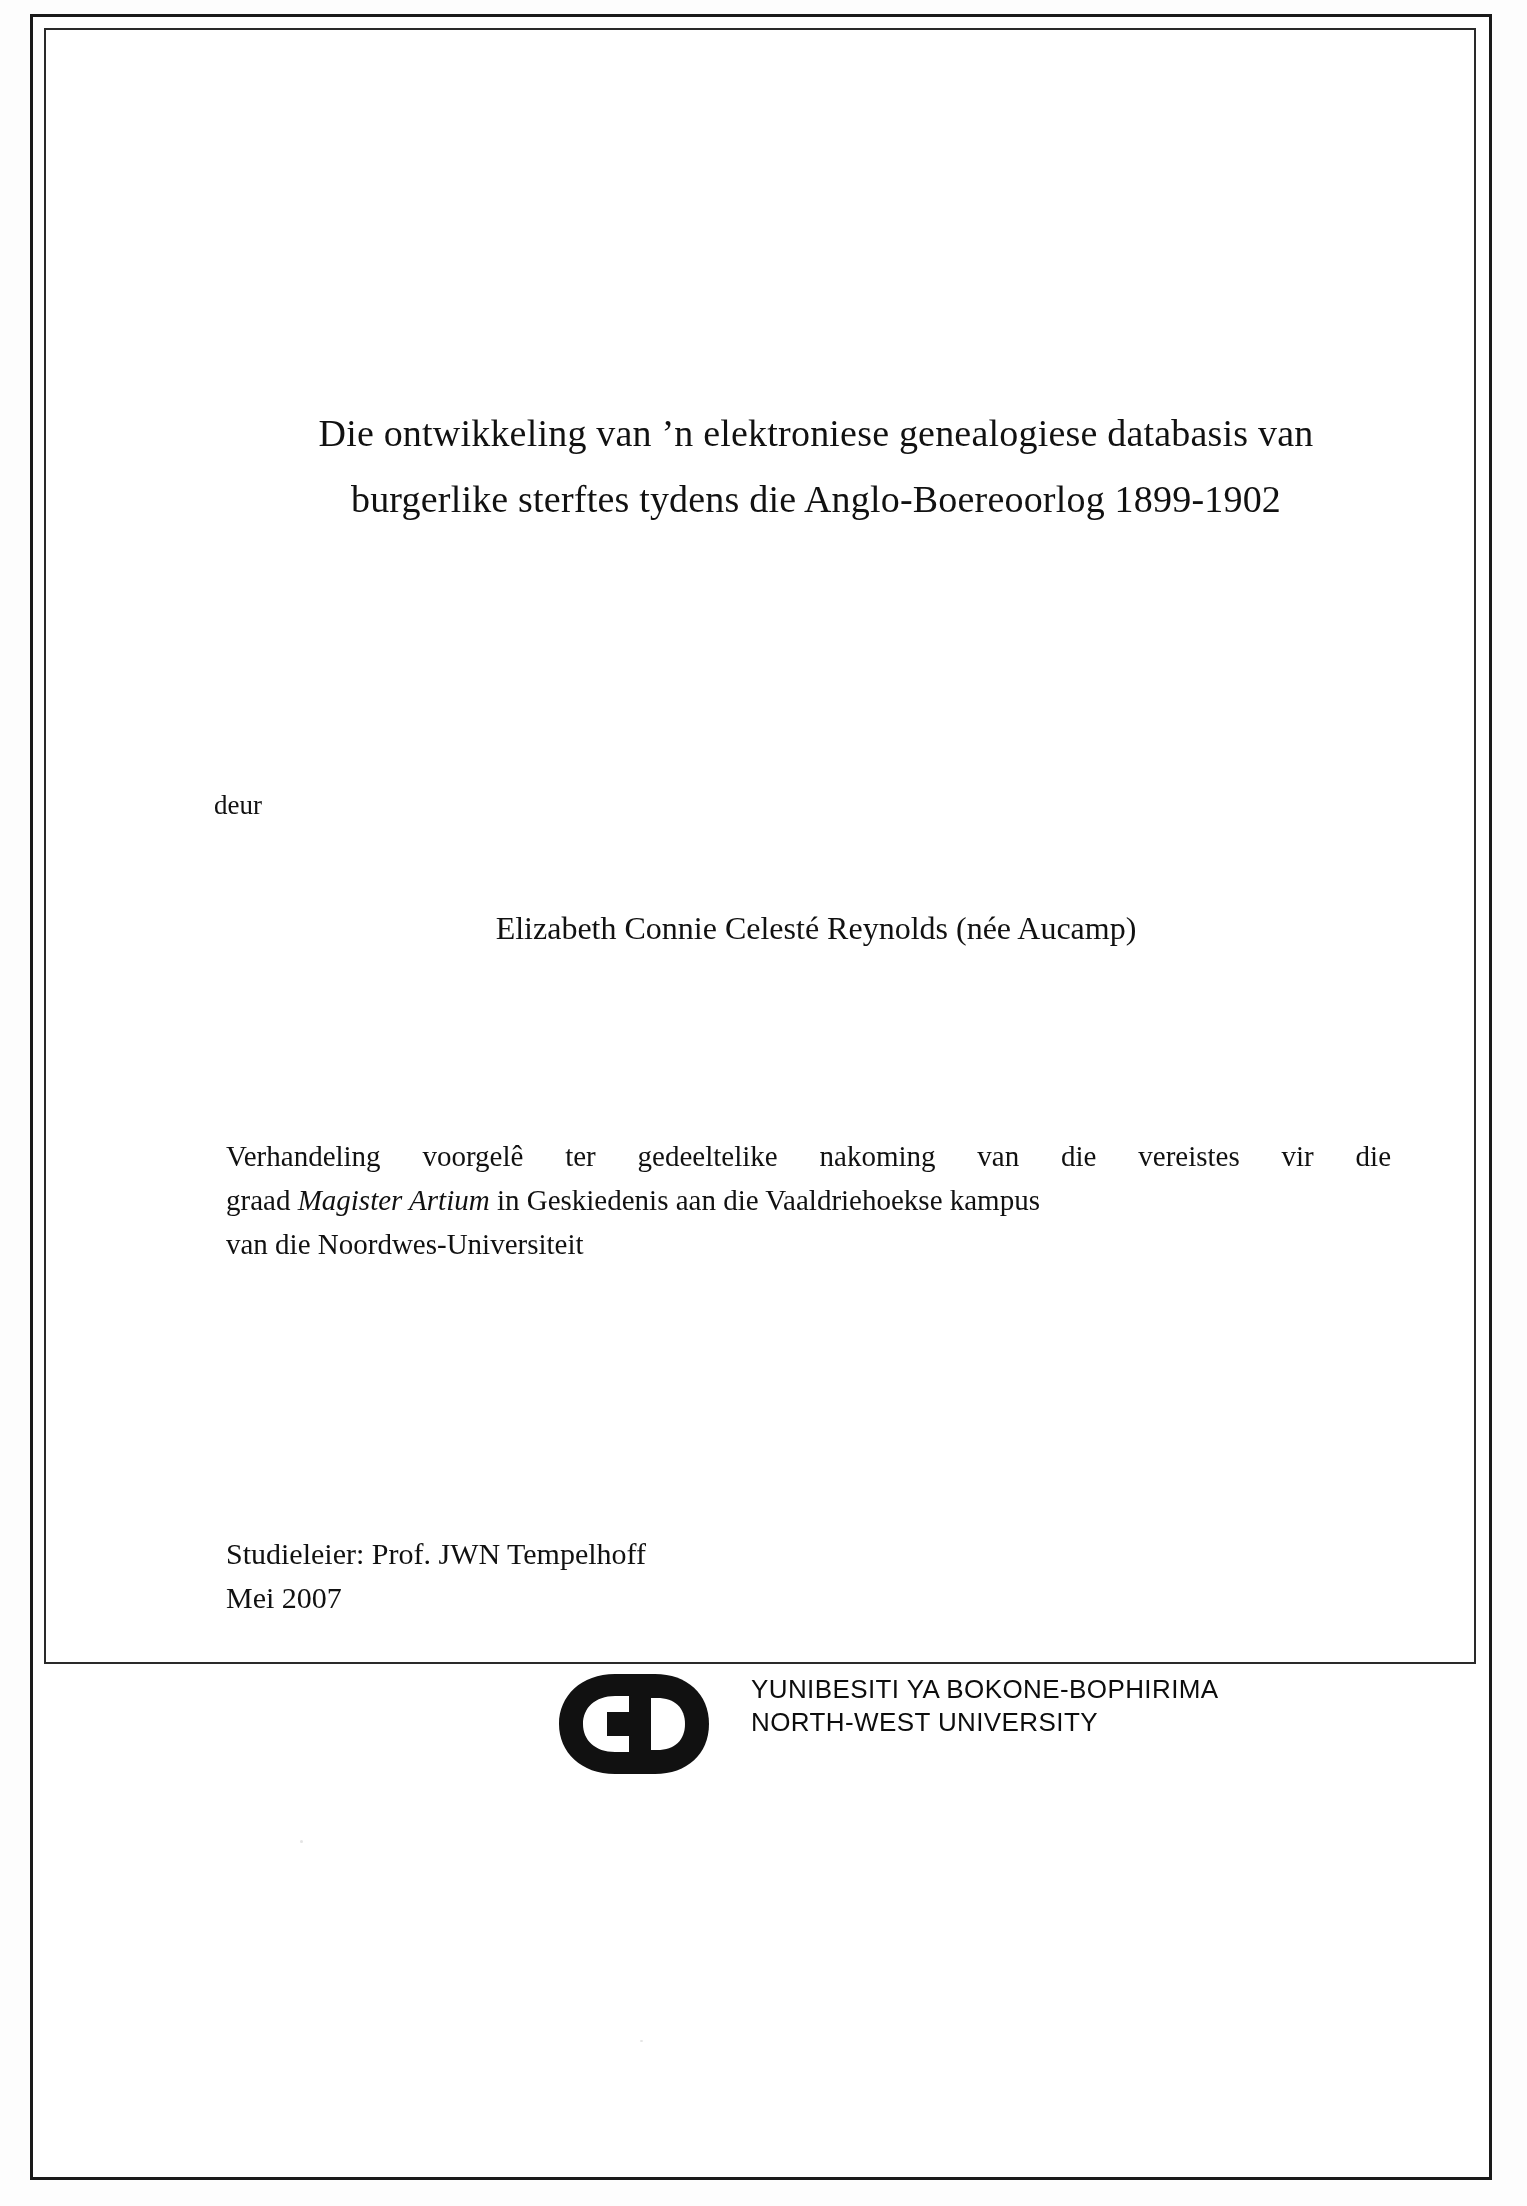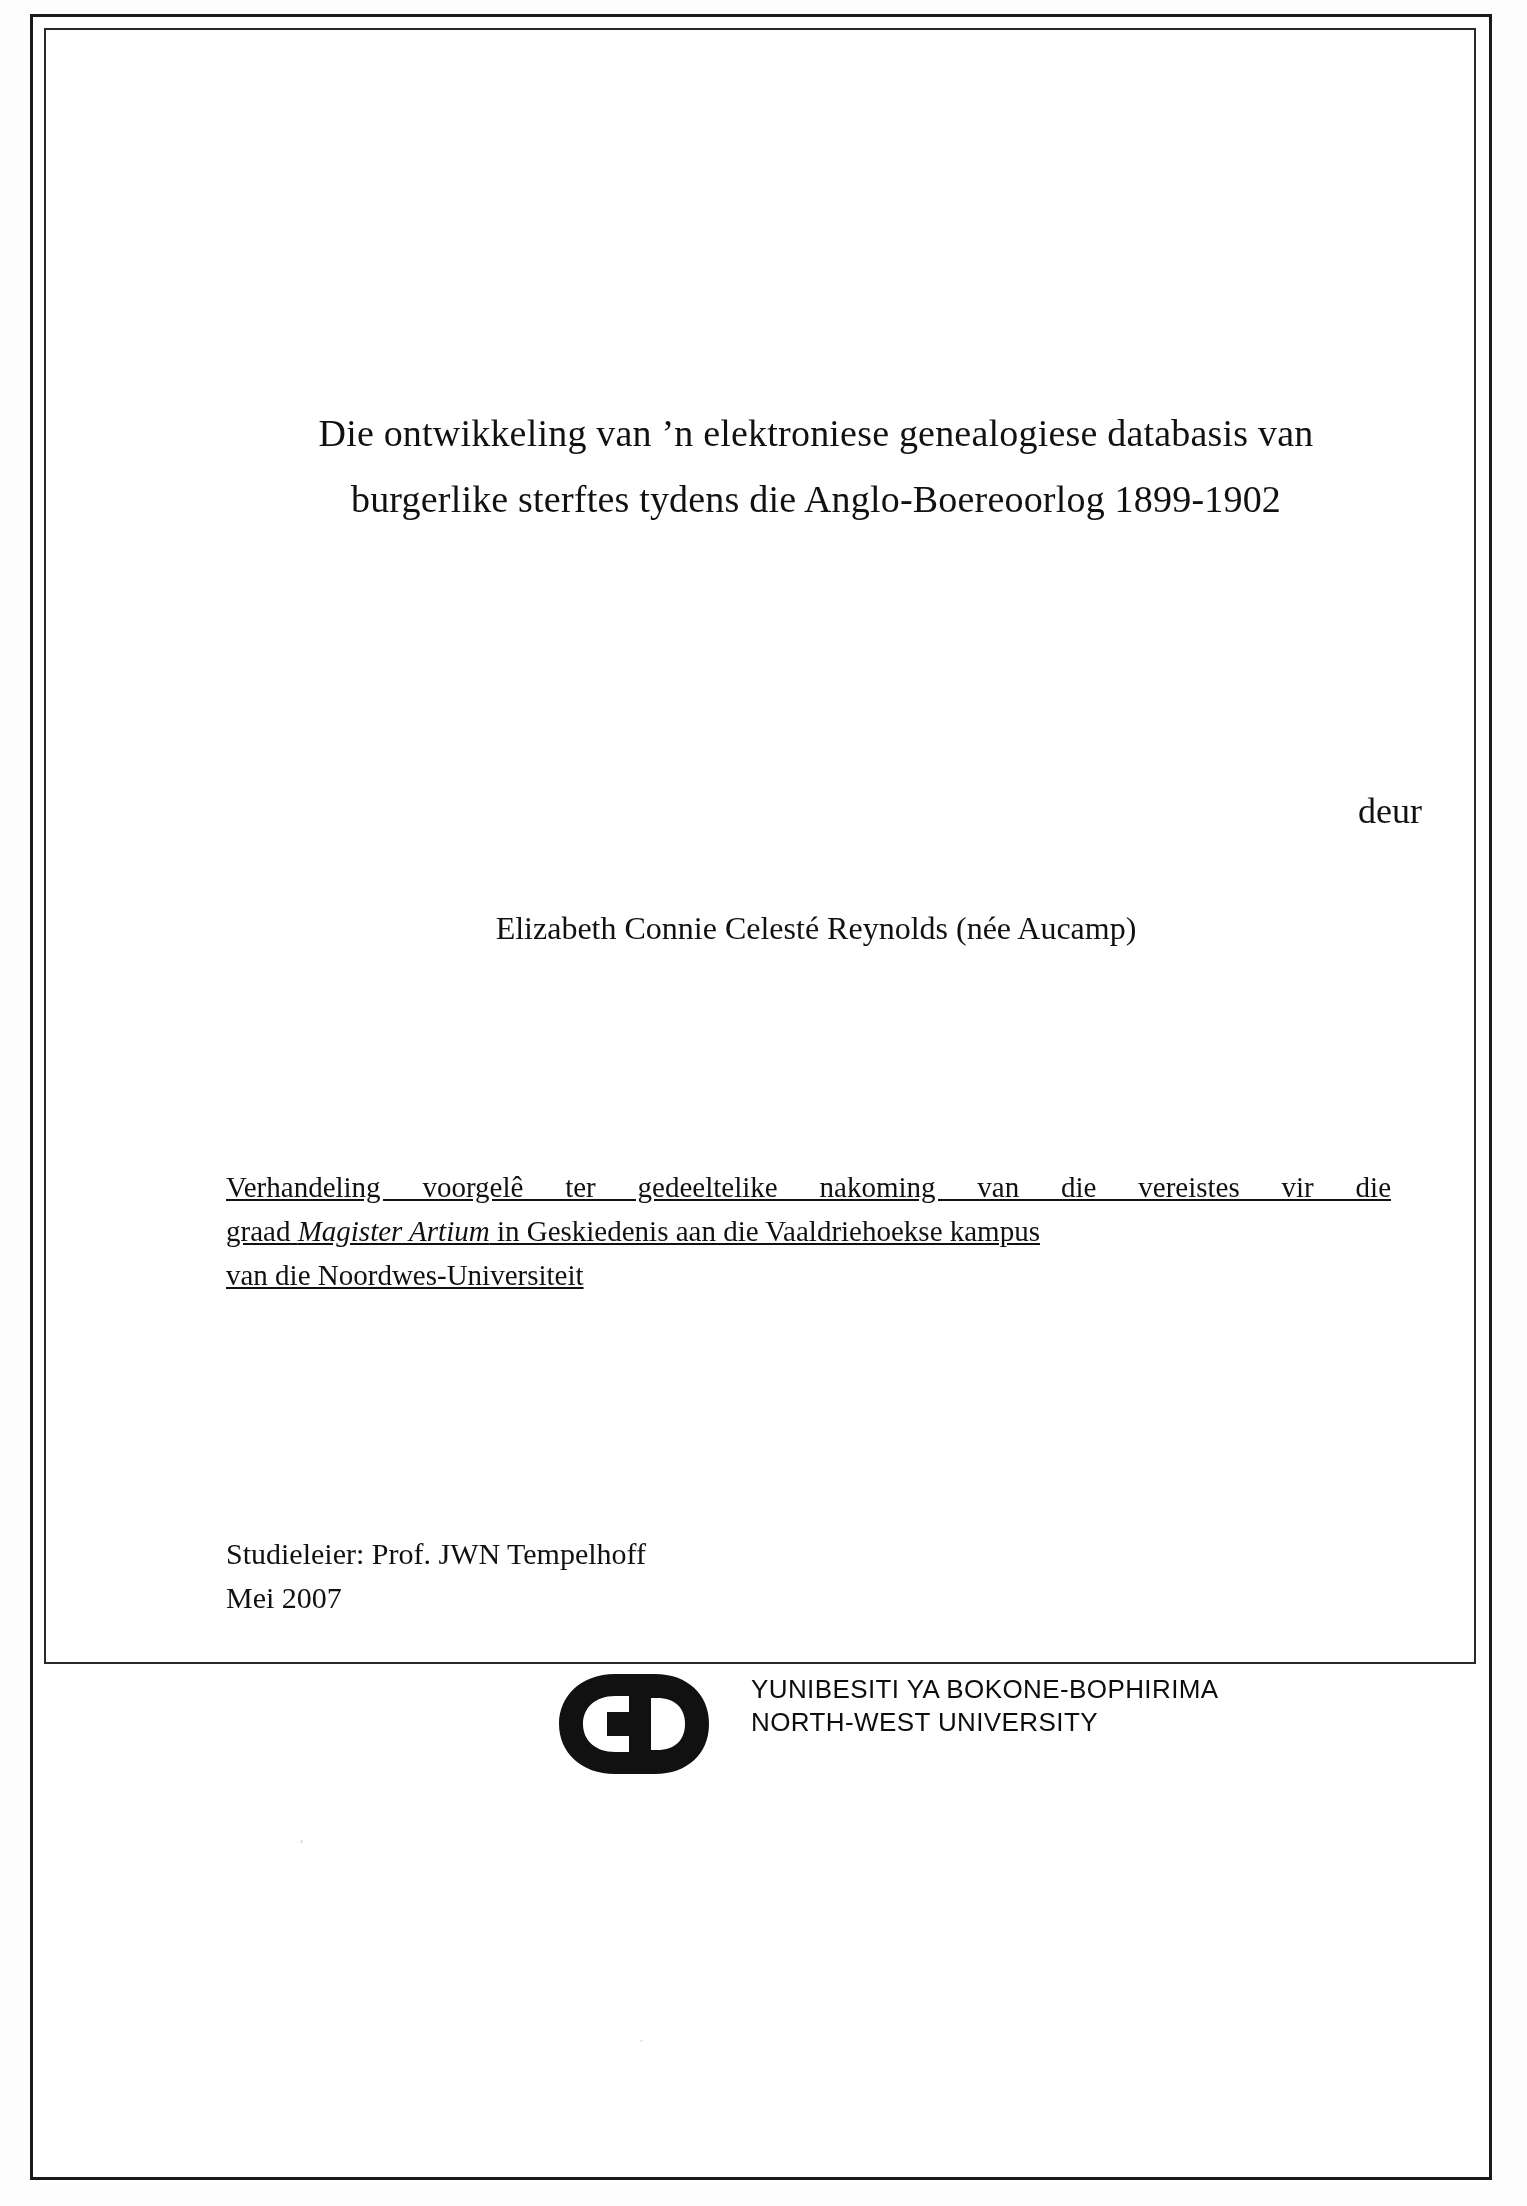--- a/index.html
+++ b/index.html
@@ -66,46 +66,45 @@
   }
   .title-line {
     font-size: 38px;
     line-height: 66px;
     letter-spacing: 0.2px;
   }
 
   
   .deur {
     position: absolute;
-    left: 76px;
+    left: 48px;
     top: 700px;
     width: 1180px;
-    text-align: right;
-    font-size: 36px;
+    text-align: left;
+    font-size: 27px;
   }
 
   
   .author {
     position: absolute;
     left: 60px;
     top: 820px;
     width: 1180px;
     text-align: center;
     font-size: 32px;
   }
 
   
   .degree {
     position: absolute;
     left: 60px;
-    top: 1075px;
+    top: 1044px;
     width: 1165px;
     font-size: 29px;
     line-height: 44px;
-    text-decoration: underline;
   }
   .degree .just {
     text-align: justify;
     text-align-last: justify;
   }
   .degree .l2, .degree .l3 {
     text-align: left;
   }
   .degree em {
     font-style: italic;

